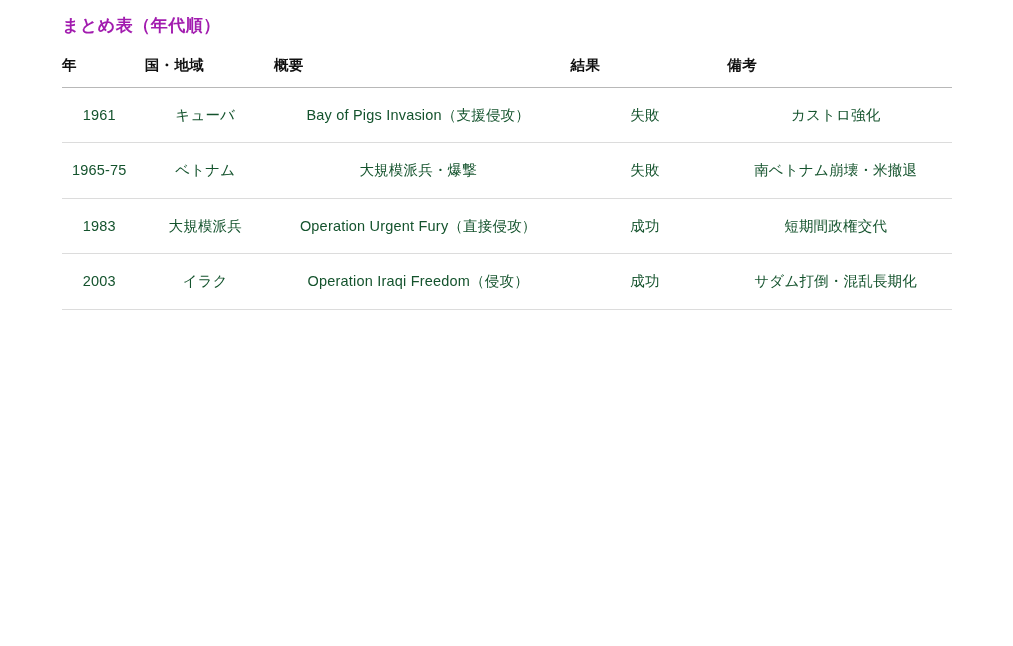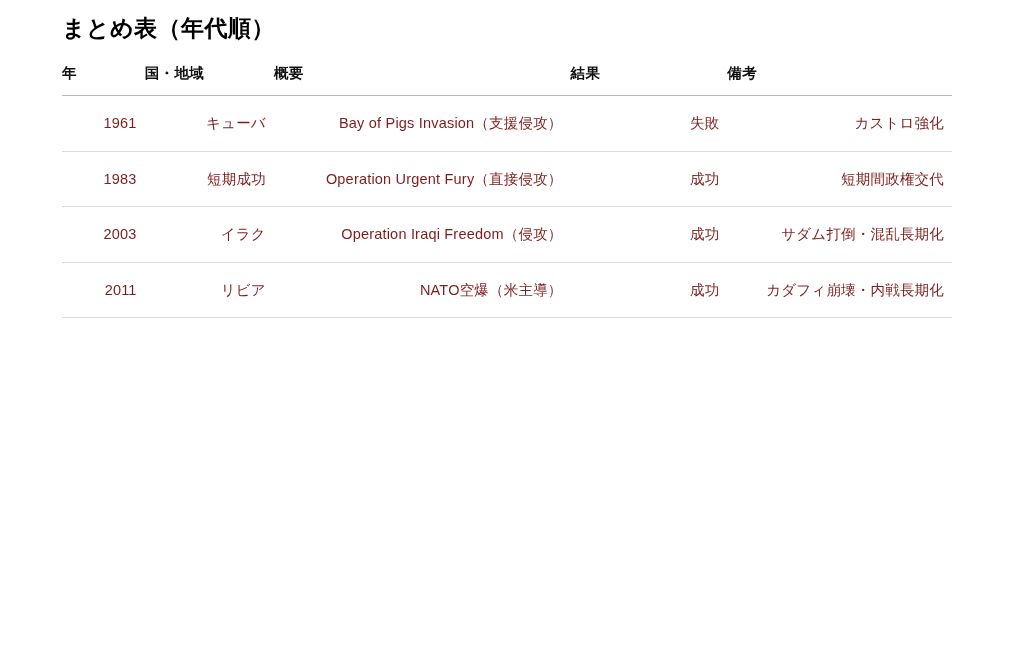--- a/index.html
+++ b/index.html
@@ -15,27 +15,26 @@
     overflow: hidden;
   }
   .page {
     position: relative;
     width: 1013px;
     height: 646px;
     box-sizing: border-box;
     padding: 14px 60px 0 62px;
   }
   .doc-title {
-    font-size: 23px;
+    font-size: 17px;
     font-weight: 700;
-    color: #000000;
+    color: #a21caf;
     letter-spacing: 0.5px;
     margin: 0 0 18px 0;
     line-height: 1.4;
-    font-family: Liberation Mono, monospace;
   }
   table.summary-table {
     width: 890px;
     border-collapse: collapse;
     table-layout: fixed;
     font-size: 14.5px;
   }
   table.summary-table col.c-year { width: 78px; }
   table.summary-table col.c-region { width: 122px; }
   table.summary-table col.c-overview { width: 280px; }
@@ -46,23 +45,23 @@
     text-align: left;
     font-weight: 700;
     font-size: 14.5px;
     color: #111111;
     padding: 0 8px 12px 0;
     border-bottom: 1px solid #b8b8b8;
     vertical-align: bottom;
     letter-spacing: 0.4px;
   }
   table.summary-table td {
-    text-align: right;
+    text-align: center;
     font-weight: 400;
-    color: #7f1d1d;
+    color: #14532d;
     padding: 16px 8px 16px 0;
     border-bottom: 1px solid #dcdcdc;
     vertical-align: middle;
     line-height: 1.55;
     letter-spacing: 0.2px;
   }
   table.summary-table tbody tr:last-child td {
     border-bottom: 1px solid #dcdcdc;
   }
   .cell-year { color: #1a1a1a; }
@@ -93,36 +92,36 @@
     </thead>
     <tbody>
       <tr>
         <td class="cell-year">1961</td>
         <td>キューバ</td>
         <td>Bay of Pigs Invasion（支援侵攻）</td>
         <td>失敗</td>
         <td>カストロ強化</td>
       </tr>
       <tr>
+        <td class="cell-year">1965-75</td>
+        <td>ベトナム</td>
+        <td>大規模派兵・爆撃</td>
+        <td>失敗</td>
+        <td>南ベトナム崩壊・米撤退</td>
+      </tr>
+      <tr>
         <td class="cell-year">1983</td>
-        <td>短期成功</td>
+        <td>大規模派兵</td>
         <td>Operation Urgent Fury（直接侵攻）</td>
         <td>成功</td>
         <td>短期間政権交代</td>
       </tr>
       <tr>
         <td class="cell-year">2003</td>
         <td>イラク</td>
         <td>Operation Iraqi Freedom（侵攻）</td>
         <td>成功</td>
         <td>サダム打倒・混乱長期化</td>
       </tr>
-      <tr>
-        <td class="cell-year">2011</td>
-        <td>リビア</td>
-        <td>NATO空爆（米主導）</td>
-        <td>成功</td>
-        <td>カダフィ崩壊・内戦長期化</td>
-      </tr>
     </tbody>
   </table>
 
 </div>
 
 </body></html>

